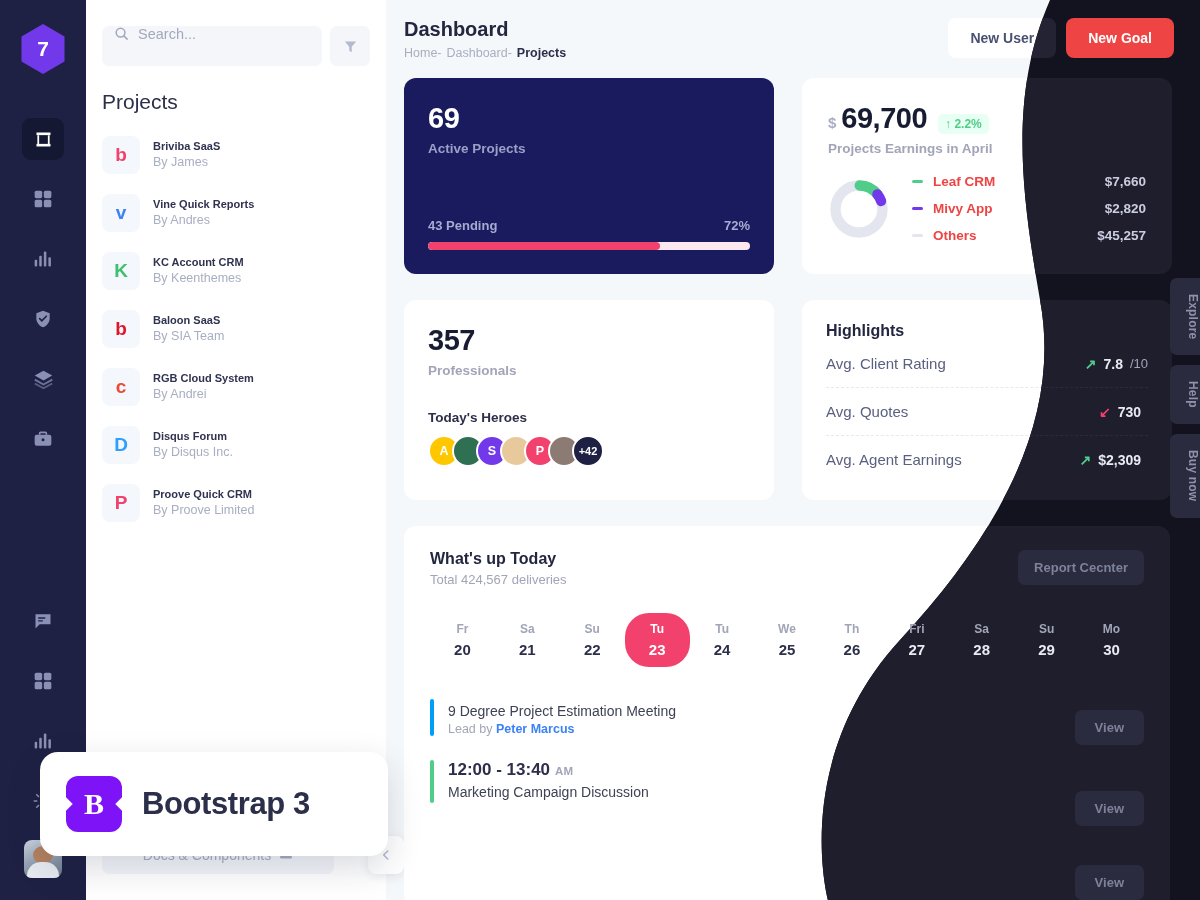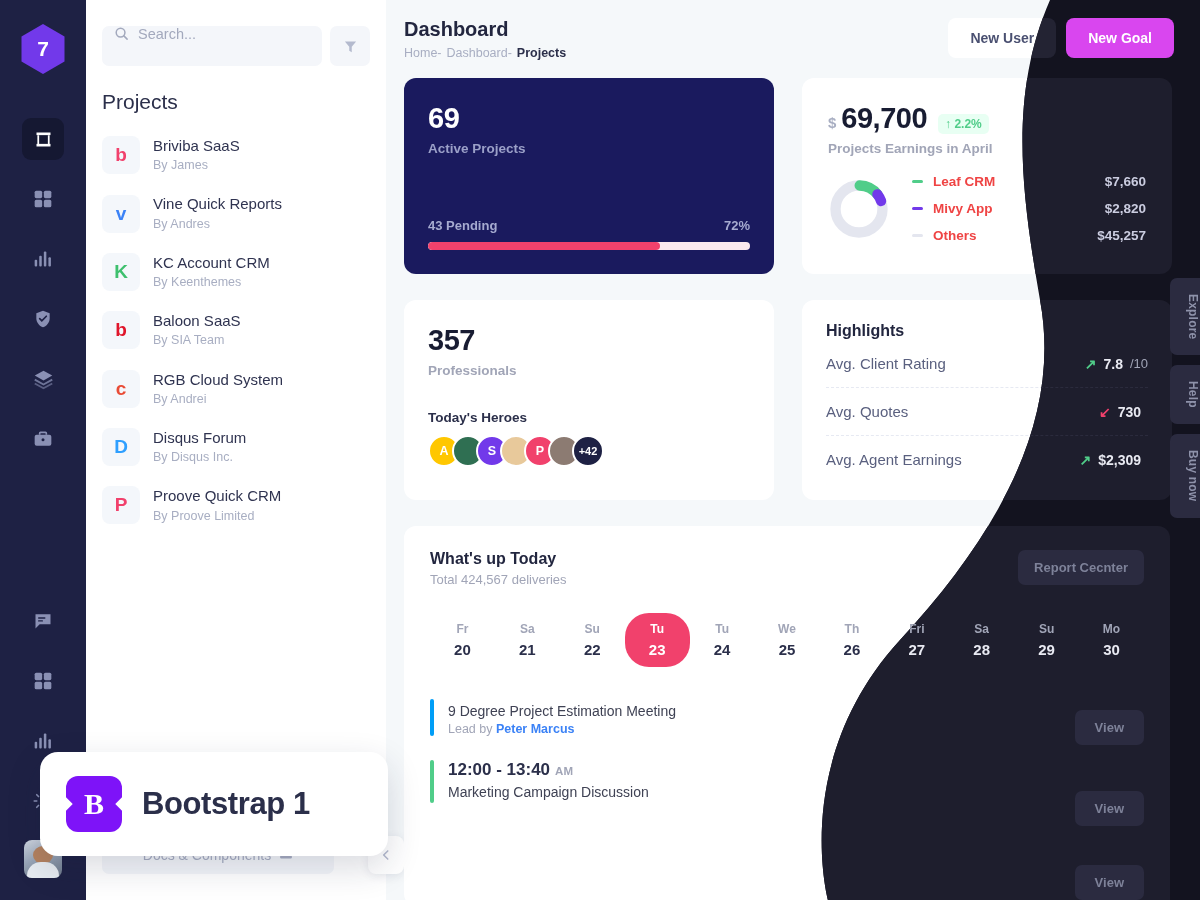--- a/index.html
+++ b/index.html
@@ -64,21 +64,21 @@
     display: flex; align-items: center; justify-content: center; color: #b4bace;
   }
   .panel-title { padding: 24px 16px 6px 16px; font-size: 21px; color: #2b2f4a; }
   .proj-list { padding: 6px 16px 0 16px; }
   .proj-row { display: flex; align-items: center; gap: 13px; padding: 10px 0; }
   .proj-logo {
     width: 38px; height: 38px; border-radius: 8px; background: #f4f7fb;
     display: flex; align-items: center; justify-content: center;
     font-weight: bold; font-size: 19px;
   }
-  .proj-name { font-size: 15px; color: #2f3350; font-weight: 400; line-height: 1.35; }
+  .proj-name { font-size: 11px; color: #2f3350; font-weight: 700; line-height: 1.35; }
   .proj-by { font-size: 12.5px; color: #a8aec2; line-height: 1.45; }
 
   .panel-docs {
     position: absolute; left: 16px; bottom: 26px; width: 232px; height: 38px;
     background: #f4f6fa; border-radius: 7px; display: flex; align-items: center;
     justify-content: center; gap: 8px; color: #a8aec2; font-size: 14px;
   }
   .panel-collapse {
     position: absolute; right: -18px; bottom: 26px; width: 36px; height: 38px;
     background: #fff; border-radius: 8px; display: flex; align-items: center;
@@ -91,21 +91,21 @@
   .topbar { display: flex; align-items: flex-start; }
   .page-title { font-size: 20px; color: #22263f; font-weight: 600; }
   .crumbs { margin-top: 5px; font-size: 12.5px; color: #a8aec2; display: flex; gap: 5px; }
   .crumbs .cur { color: #2b2f4a; font-weight: 600; }
   .topbtns { margin-left: auto; display: flex; gap: 10px; }
   .btn-white {
     background: #fff; color: #4a5071; font-size: 14px; font-weight: 600;
     padding: 12px 22px; border-radius: 8px;
   }
   .btn-blue {
-    background: #d946ef; color: #fff; font-size: 14px; font-weight: 700;
+    background: #ef4444; color: #fff; font-size: 14px; font-weight: 700;
     padding: 12px 22px; border-radius: 8px;
   }
 
   .grid { margin-top: 18px; display: flex; gap: 28px; }
   .col { display: flex; flex-direction: column; gap: 26px; }
   .card { background: #fff; border-radius: 12px; }
 
   .card-dark {
     width: 370px; height: 196px; background: #1a1a5e; border-radius: 12px;
     padding: 24px; display: flex; flex-direction: column;
@@ -962,16 +962,16 @@
   </div>
 
   <div class="edge-tabs">
       <div class="edge-tab">Explore</div>
       <div class="edge-tab">Help</div>
       <div class="edge-tab">Buy now</div>
     </div>
 
   <div class="bs-badge">
     <div class="bs-logo">B</div>
-    <div class="bs-text">Bootstrap 1</div>
+    <div class="bs-text">Bootstrap 3</div>
   </div>
 
 </div>
 
 </body></html>

